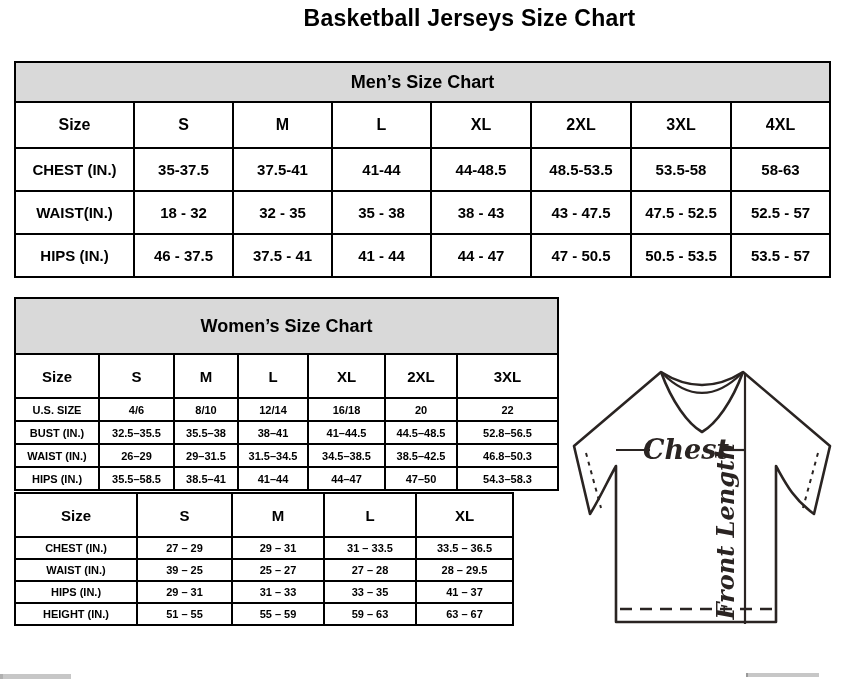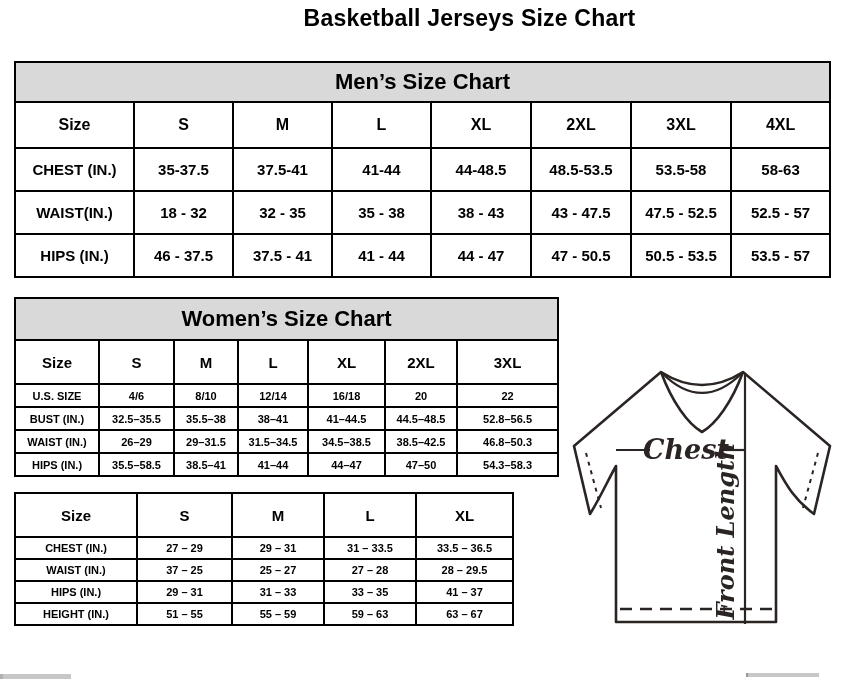--- a/index.html
+++ b/index.html
@@ -15,29 +15,29 @@
     margin-left:48px;
   }
   table {
     position:absolute; border-collapse:collapse; table-layout:fixed;
     background:#fff;
   }
   td {
     border:2px solid #000; text-align:center; vertical-align:middle;
     font-weight:bold; white-space:nowrap; overflow:hidden;
   }
-  .tbl-title td { background:#d9d9d9; font-size:22px;text-align:center; }
+  .tbl-title td { background:#d9d9d9; font-size:18px;text-align:center; }
   
   #table-men { left:14px; top:61px; width:815px; }
   #table-men .tbl-title td { height:40px; }
   #table-men .col-header td { height:46px; font-size:16px; }
   #table-men .data-row td { height:43px; font-size:15px; }
   
   #table-women { left:14px; top:297px; width:543px; }
-  #table-women .tbl-title td { height:42px; }
+  #table-women .tbl-title td { height:56px; }
   #table-women .col-header td { height:44px; font-size:15px; }
   #table-women .data-row td { height:23px; font-size:11px; }
   
   #table-youth { left:14px; top:492px; width:498px; }
   #table-youth .tbl-title td { height:43px; }
   #table-youth .col-header td { height:44px; font-size:15px; }
   #table-youth .data-row td { height:22px; font-size:11px; }
   
   .jersey-wrap { position:absolute; left:562px; top:366px; width:280px; height:308px; }
   .jersey-wrap svg { display:block; width:100%; height:100%; }
@@ -191,21 +191,21 @@
       </tr>
       <tr class="data-row">
         <td>CHEST (IN.)</td>
         <td>27 – 29</td>
         <td>29 – 31</td>
         <td>31 – 33.5</td>
         <td>33.5 – 36.5</td>
       </tr>
       <tr class="data-row">
         <td>WAIST (IN.)</td>
-        <td>37 – 25</td>
+        <td>39 – 25</td>
         <td>25 – 27</td>
         <td>27 – 28</td>
         <td>28 – 29.5</td>
       </tr>
       <tr class="data-row">
         <td>HIPS (IN.)</td>
         <td>29 – 31</td>
         <td>31 – 33</td>
         <td>33 – 35</td>
         <td>41 – 37</td>

